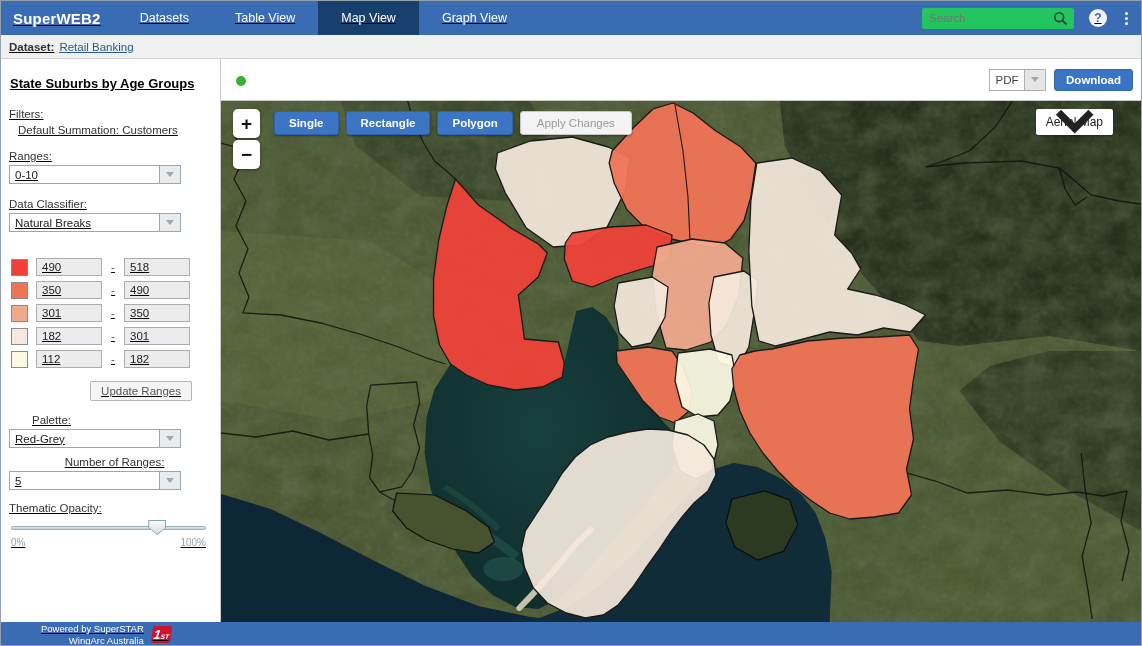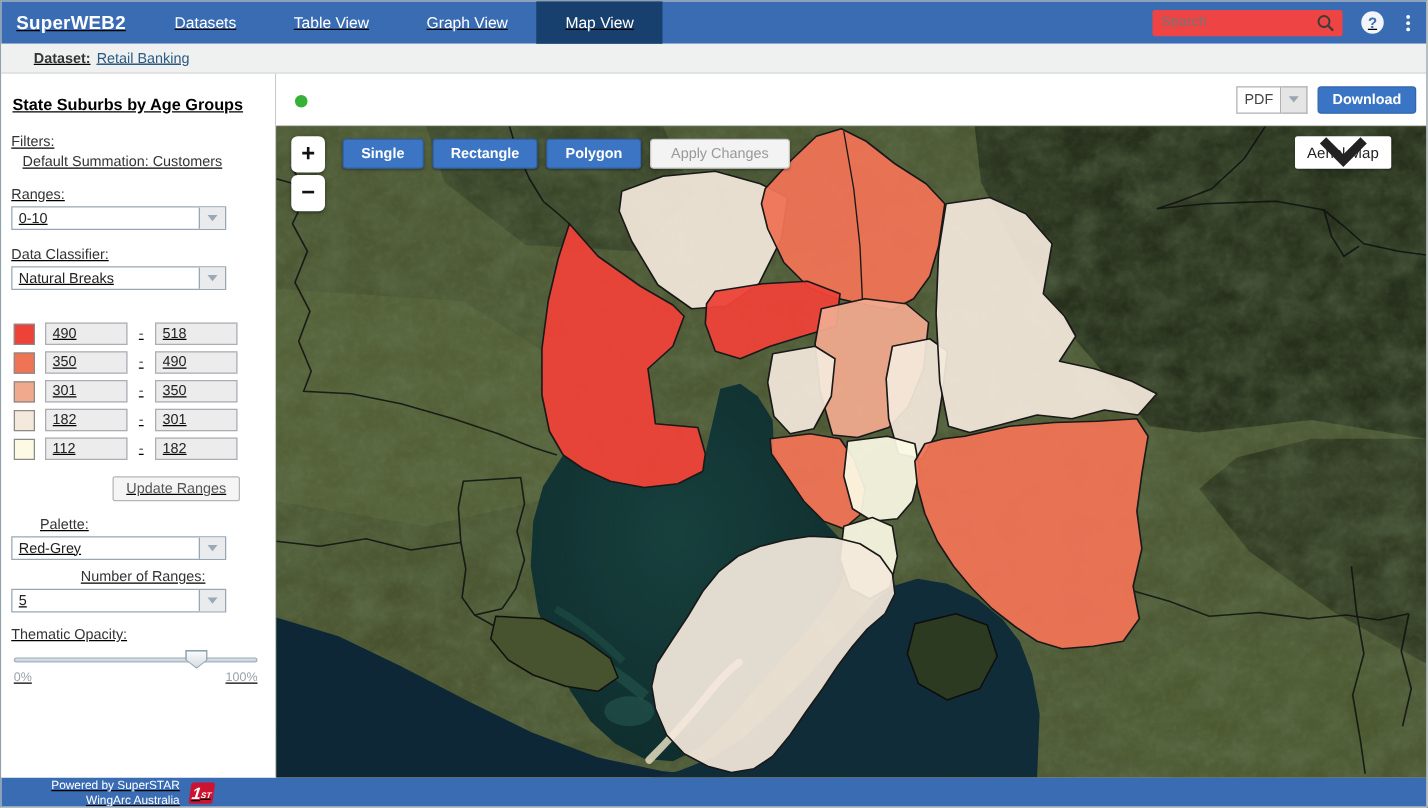--- a/index.html
+++ b/index.html
@@ -9,30 +9,30 @@
 
   
   .navbar{height:34px;background:#3a6cb4;display:flex;align-items:stretch;color:#fff;}
   .brand{font-size:15px;font-weight:bold;padding:0 16px 0 12px;display:flex;align-items:center;letter-spacing:.2px;}
   .nav-items{display:flex;align-items:stretch;}
   .nav-item{padding:0 23px;display:flex;align-items:center;font-size:12.5px;cursor:pointer;}
   .nav-item.active{background:#18406f;}
   .nav-right{margin-left:auto;display:flex;align-items:center;padding-right:10px;}
   .search-box{position:relative;}
   .search-box input{width:152px;height:21px;border:0;border-radius:2px;font-size:11.5px;
-      padding:0 26px 0 7px;font-family:inherit;color:#333;outline:none;background:#ef4444;}
+      padding:0 26px 0 7px;font-family:inherit;color:#333;outline:none;background:#22c55e;}
   .search-ic{position:absolute;right:6px;top:3px;}
   .help-circle{width:18px;height:18px;border-radius:50%;background:#f2f5fa;color:#3a6cb4;
       font-weight:bold;font-size:12px;display:flex;align-items:center;justify-content:center;margin-left:15px;cursor:pointer;}
   .kebab{display:flex;flex-direction:column;gap:2px;margin-left:15px;padding:3px;cursor:pointer;}
   .kebab span{width:3px;height:3px;border-radius:50%;background:#fff;}
 
   
   .dataset-bar{height:24px;background:#eff1f1;border-bottom:1px solid #d2d2d2;display:flex;
-      align-items:center;padding-left:26px;font-size:11.5px;color:#333;}
+      align-items:center;padding-left:8px;font-size:11.5px;color:#333;}
   .ds-label{font-weight:bold;}
   .ds-link{margin-left:5px;color:#2a5a85;text-decoration:underline;cursor:pointer;}
 
   
   .content{display:flex;height:563px;}
   .sidebar{width:220px;min-width:220px;background:#fff;border-right:1px solid #c9c9c9;
       font-size:11.5px;color:#333;overflow:hidden;}
   .sb-title{font-size:13px;font-weight:bold;color:#000;margin:17px 9px 0 9px;}
   .sb-filters{margin:17px 0 0 8px;}
   .sb-summation{margin:4px 0 0 17px;}
@@ -102,22 +102,22 @@
 </head>
 <body>
 
 <div class="page">
 
   <header class="navbar">
     <div class="brand">SuperWEB2</div>
     <nav class="nav-items">
       <div class="nav-item">Datasets</div>
       <div class="nav-item">Table View</div>
+      <div class="nav-item active">Map View</div>
       <div class="nav-item">Graph View</div>
-      <div class="nav-item active">Map View</div>
     </nav>
     <div class="nav-right">
       <div class="search-box">
         <input type="text" placeholder="Search" style="">
         <svg class="search-ic" width="15" height="15" viewBox="0 0 15 15">
           <circle cx="6.2" cy="6.2" r="4.4" fill="none" stroke="#3c3c3c" stroke-width="1.6"></circle>
           <line x1="9.6" y1="9.6" x2="13.5" y2="13.5" stroke="#3c3c3c" stroke-width="1.8"></line>
         </svg>
       </div>
       <div class="help-circle">?</div>

